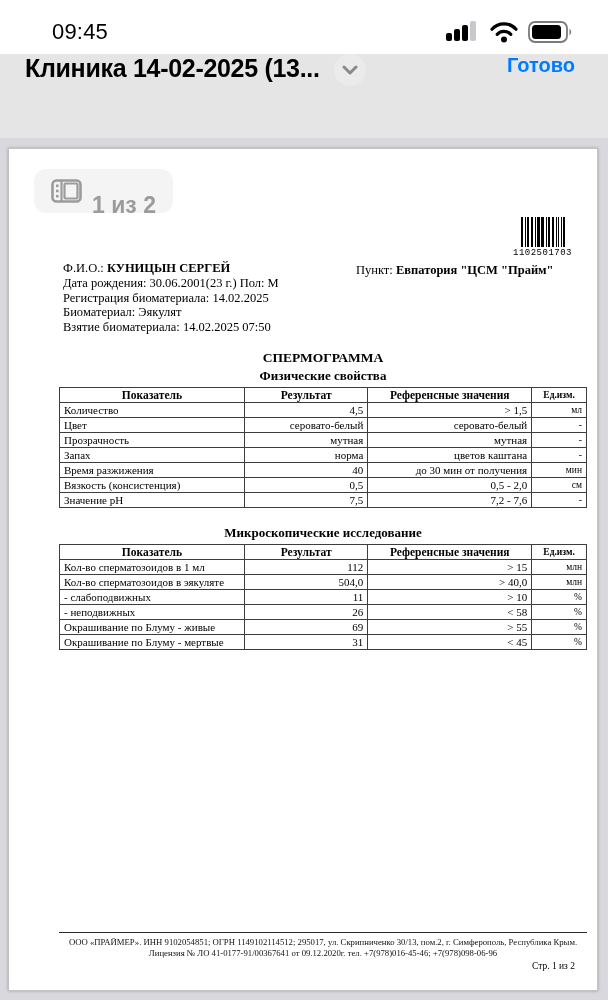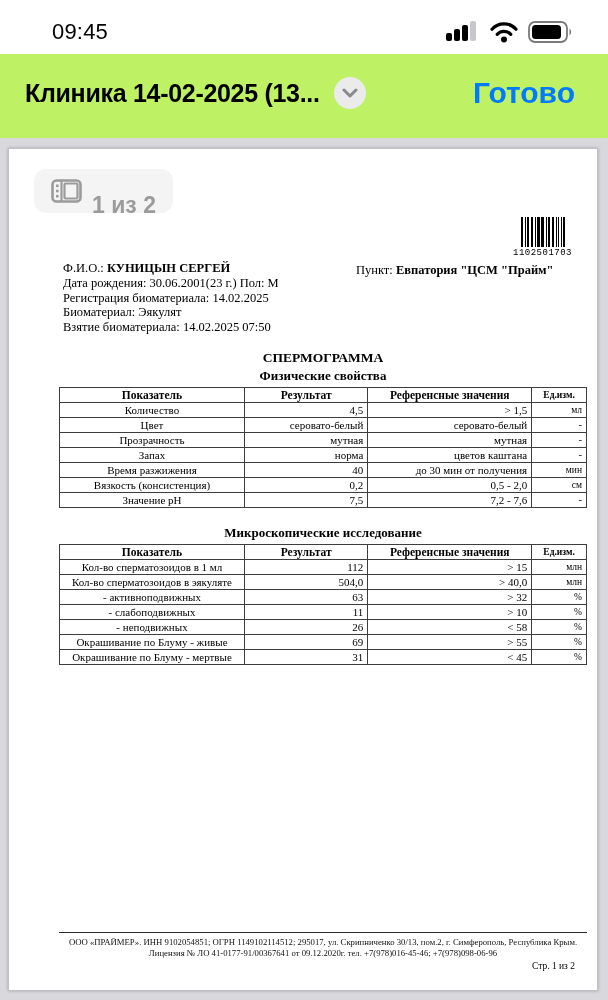--- a/index.html
+++ b/index.html
@@ -8,33 +8,33 @@
 
   
   .status-bar {
     height:54px; display:flex; align-items:center; justify-content:space-between;
     padding:10px 34px 0 52px; background:#fff;
   }
   .status-time { font-size:22px; font-weight:400; color:#000; letter-spacing:.2px; }
   .status-icons { display:flex; align-items:center; gap:9px; }
 
   .title-bar {
-    height:84px; display:flex; align-items:center; background:#bef264; padding:0 33px 6px 25px;
+    height:84px; display:flex; align-items:flex-start; background:#e5e5e5; padding:0 33px 6px 25px;
   }
   .doc-title {
     font-size:25px; font-weight:700; color:#000; letter-spacing:-.3px;
     white-space:nowrap; overflow:hidden; max-width:372px;
   }
   .chevron-btn {
     width:32px; height:32px; border-radius:50%; background:#ebebeb; border:none;
     display:flex; align-items:center; justify-content:center; margin-left:14px; cursor:pointer;
   }
   .done-btn {
     margin-left:auto; background:none; border:none; cursor:pointer;
-    font-size:30px; font-weight:700; color:#007AFF; font-family:inherit;
+    font-size:20px; font-weight:700; color:#007AFF; font-family:inherit;
   }
 
   
   .canvas {
     position:absolute; left:0; right:0; top:138px; bottom:0;
     background:#d9d9dd;
   }
   .page {
     position:absolute; left:8px; right:10px; top:10px; bottom:9px;
     background:#fff; border:1px solid #c2c2c6; box-shadow:0 0 3px rgba(0,0,0,.25);
@@ -63,21 +63,21 @@
   .report-subtitle { text-align:center; font-weight:700; font-size:13px; margin-bottom:3px; }
   .report-subtitle.second { margin-top:17px; }
 
   table.res { width:100%; border-collapse:collapse; table-layout:fixed; }
   table.res th, table.res td {
     border:1px solid #3d3d3d; font-size:11px; padding:1px 4px; height:14.6px;
     overflow:hidden; white-space:nowrap;
   }
   table.res th { font-weight:700; text-align:center; font-size:11.5px; }
   table.res td { text-align:right; font-weight:400; }
-  table.res td:first-child { text-align:center; }
+  table.res td:first-child { text-align:left; }
   table.res td:last-child, table.res th:last-child { font-size:9.5px; }
   table.res col.c1 { width:35.1%; } table.res col.c2 { width:23.4%; }
   table.res col.c3 { width:31.1%; } table.res col.c4 { width:10.4%; }
 
   .doc-footer { position:absolute; left:50px; right:10px; top:783px; border-top:1.5px solid #2a2a2a; padding-top:4px; }
   .doc-footer p { text-align:center; font-size:8.7px; line-height:11px; color:#111; }
   .page-num { position:absolute; right:12px; top:28px; font-size:9.5px;padding-left:20px; }
 
   svg { display:block; }
 </style>
@@ -236,21 +236,21 @@
               <td>-</td>
             </tr>
             <tr>
               <td>Время разжижения</td>
               <td>40</td>
               <td>до 30 мин от получения</td>
               <td>мин</td>
             </tr>
             <tr>
               <td>Вязкость (консистенция)</td>
-              <td>0,2</td>
+              <td>0,5</td>
               <td>0,5 - 2,0</td>
               <td>см</td>
             </tr>
             <tr>
               <td>Значение pH</td>
               <td>7,5</td>
               <td>7,2 - 7,6</td>
               <td>-</td>
             </tr>
           </tbody>
@@ -279,26 +279,20 @@
               <td>&gt; 15</td>
               <td>млн</td>
             </tr>
             <tr>
               <td>Кол-во сперматозоидов в эякуляте</td>
               <td>504,0</td>
               <td>&gt; 40,0</td>
               <td>млн</td>
             </tr>
             <tr>
-              <td>- активноподвижных</td>
-              <td>63</td>
-              <td>&gt; 32</td>
-              <td>%</td>
-            </tr>
-            <tr>
               <td>- слабоподвижных</td>
               <td>11</td>
               <td>&gt; 10</td>
               <td>%</td>
             </tr>
             <tr>
               <td>- неподвижных</td>
               <td>26</td>
               <td>&lt; 58</td>
               <td>%</td>

